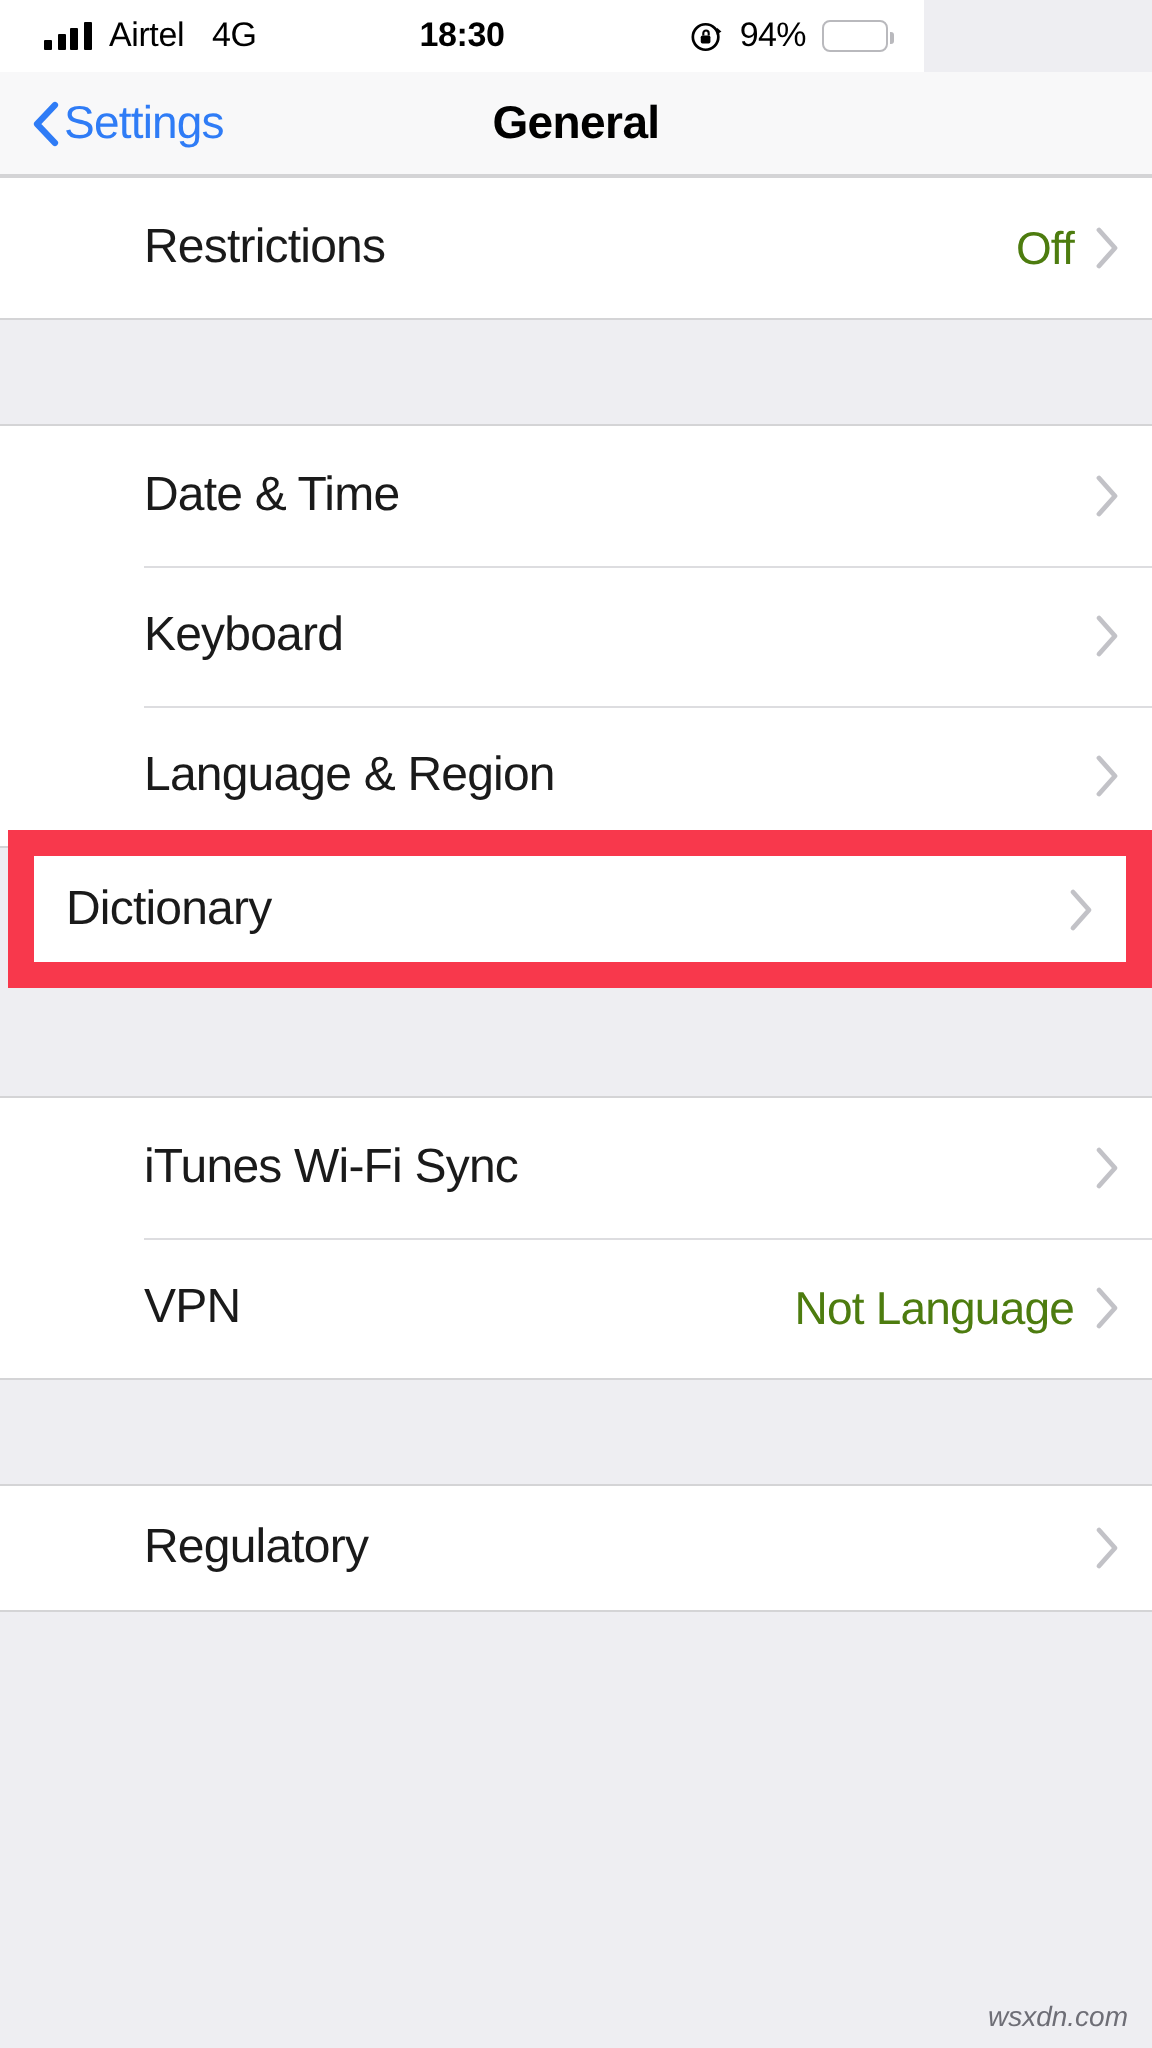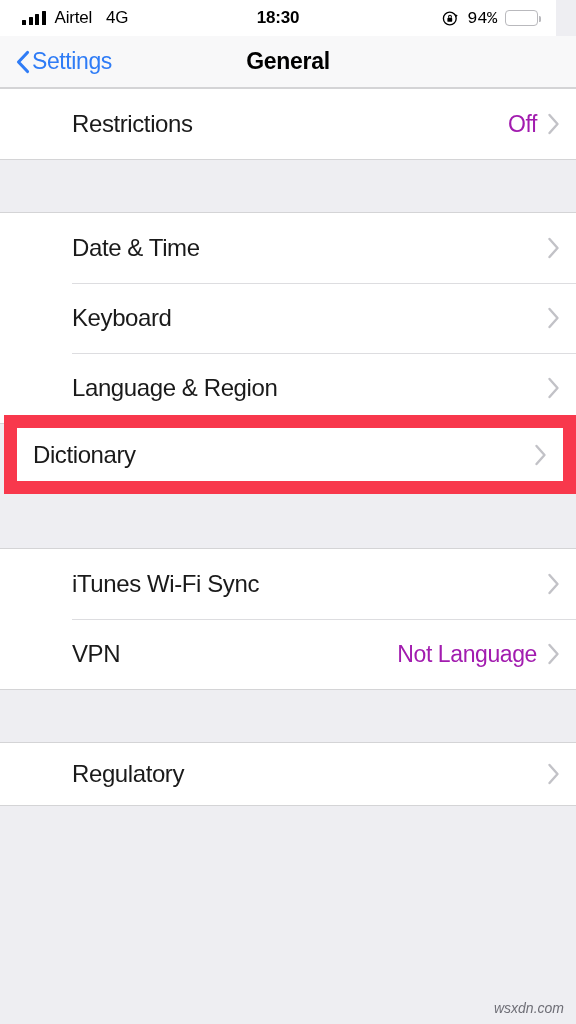--- a/index.html
+++ b/index.html
@@ -15,21 +15,21 @@
     position: relative;
     width: 576px;
     height: 1024px;
     background: #eeeef2;
   }
 
   
   .statusbar {
     position: absolute;
     top: 0; left: 0;
-    width: 556px; height: 36px;
+    width: 462px; height: 36px;
     background: #ffffff;
     display: flex;
     align-items: center;
   }
   .sb-left {
     position: absolute;
     left: 22px; top: 0; height: 36px;
     display: flex; align-items: center; gap: 9px;
   }
   .signal-bars {
@@ -46,21 +46,21 @@
     font-size: 17px; color: #000; letter-spacing: -0.2px;
   }
   .network { margin-left: 5px; }
   .sb-center {
     position: absolute; left: 0; right: 0; top: 0; height: 36px;
     display: flex; align-items: center; justify-content: center;
   }
   .clock { font-size: 17px; font-weight: bold; color: #000; letter-spacing: -0.2px; }
   .sb-right {
     position: absolute; right: 18px; top: 0; height: 36px;
-    display: flex; align-items: center; gap: 8px; font-family: Liberation Mono, monospace;
+    display: flex; align-items: center; gap: 8px;
   }
   .rotlock { width: 17px; height: 17px; display: block; }
   .batt-pct { font-size: 17px; color: #000; font-weight: 500; letter-spacing: -0.3px; }
   .battery {
     position: relative; width: 33px; height: 16px;
     border: 1.6px solid #b9b9bd; border-radius: 4px; padding: 1.6px;
   }
   .battery .fill { height: 100%; background: #000; border-radius: 2px; }
   .battery:after {
     content: ""; position: absolute; right: -4px; top: 4.5px;
@@ -118,21 +118,21 @@
   }
   .row-label {
     font-size: 24px;
     color: #1a1a1a;
     letter-spacing: -0.4px;
     flex: 1;
   }
   .row-label.link { color: #2f7cf6; }
   .row-value {
     font-size: 23px;
-    color: #a21caf;
+    color: #4d7c0f;
     letter-spacing: -0.4px;
     margin-right: 10px;
   }
   .chev-row { width: 13px; height: 22px; display: block; flex: none; }
 
   
   .highlight-wrap {
     position: absolute;
     left: 4px;
     top: 415px;

